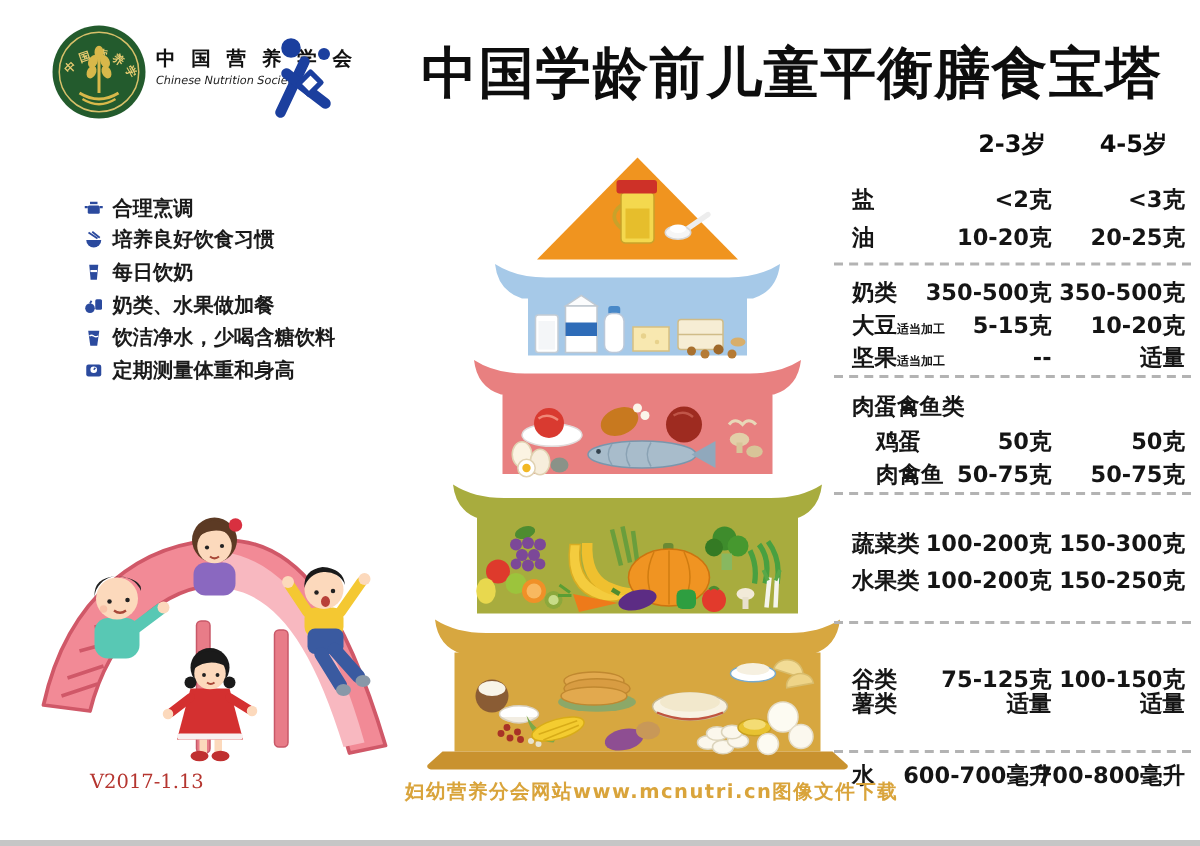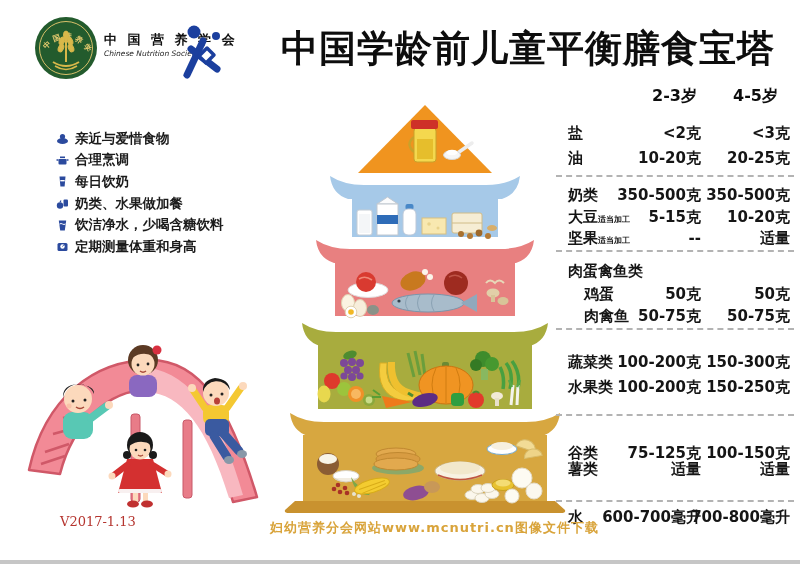--- a/index.html
+++ b/index.html
@@ -78,33 +78,34 @@
     <path d="M12,26 L38,46" stroke="#1B3F9E" stroke-width="7" stroke-linecap="round" fill="none"></path>
     <path d="M20,33 L28,25 L35,32 L27,40 Z" fill="#ffffff" stroke="#1B3F9E" stroke-width="3.5" stroke-linejoin="round"></path>
   </svg>
 
 
   <div class="main-title">中国学龄前儿童平衡膳食宝塔</div>
 
   <div class="tips">
     <div class="tip">
       <svg width="13" height="13" viewBox="0 0 13 13">
-          <ellipse cx="6.5" cy="9" rx="5.5" ry="3" fill="#2B4A9E"></ellipse>
-          <circle cx="6.5" cy="4.5" r="2.6" fill="#2B4A9E"></circle>
-        </svg>
-      <span>亲近与爱惜食物</span>
-    </div>
-    <div class="tip">
-      <svg width="13" height="13" viewBox="0 0 13 13">
           <rect x="2.5" y="5" width="8" height="5.5" rx="1" fill="#2B4A9E"></rect>
           <line x1="0.5" y1="6" x2="2.5" y2="6" stroke="#2B4A9E" stroke-width="1.5"></line>
           <line x1="10.5" y1="6" x2="12.5" y2="6" stroke="#2B4A9E" stroke-width="1.5"></line>
           <rect x="4" y="2.5" width="5" height="1.6" fill="#2B4A9E"></rect>
         </svg>
       <span>合理烹调</span>
+    </div>
+    <div class="tip">
+      <svg width="13" height="13" viewBox="0 0 13 13">
+          <path d="M1.5,6 A5,5 0 0 0 11.5,6 Z" fill="#2B4A9E"></path>
+          <line x1="3" y1="1" x2="9" y2="5" stroke="#2B4A9E" stroke-width="1.2"></line>
+          <line x1="5.5" y1="0.5" x2="10.5" y2="4.5" stroke="#2B4A9E" stroke-width="1.2"></line>
+        </svg>
+      <span>培养良好饮食习惯</span>
     </div>
     <div class="tip">
       <svg width="13" height="13" viewBox="0 0 13 13">
           <polygon points="3.5,1.5 9.5,1.5 8.6,11.5 4.4,11.5" fill="#2B4A9E"></polygon>
           <rect x="4.3" y="5" width="4.4" height="1.4" fill="#fff"></rect>
         </svg>
       <span>每日饮奶</span>
     </div>
     <div class="tip">
       <svg width="13" height="13" viewBox="0 0 13 13">

